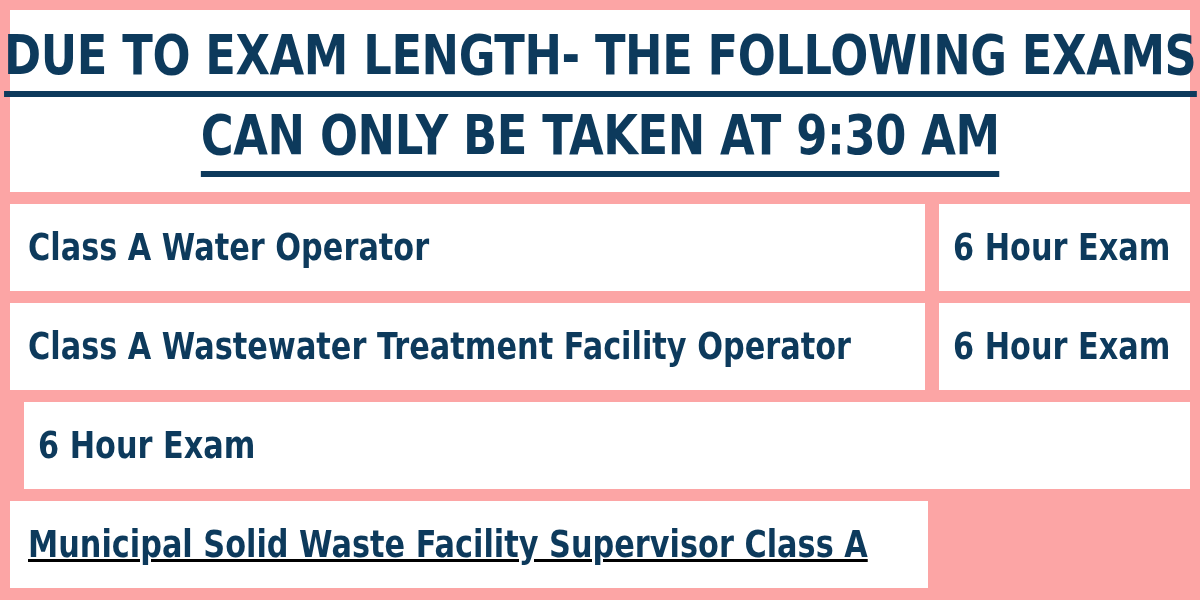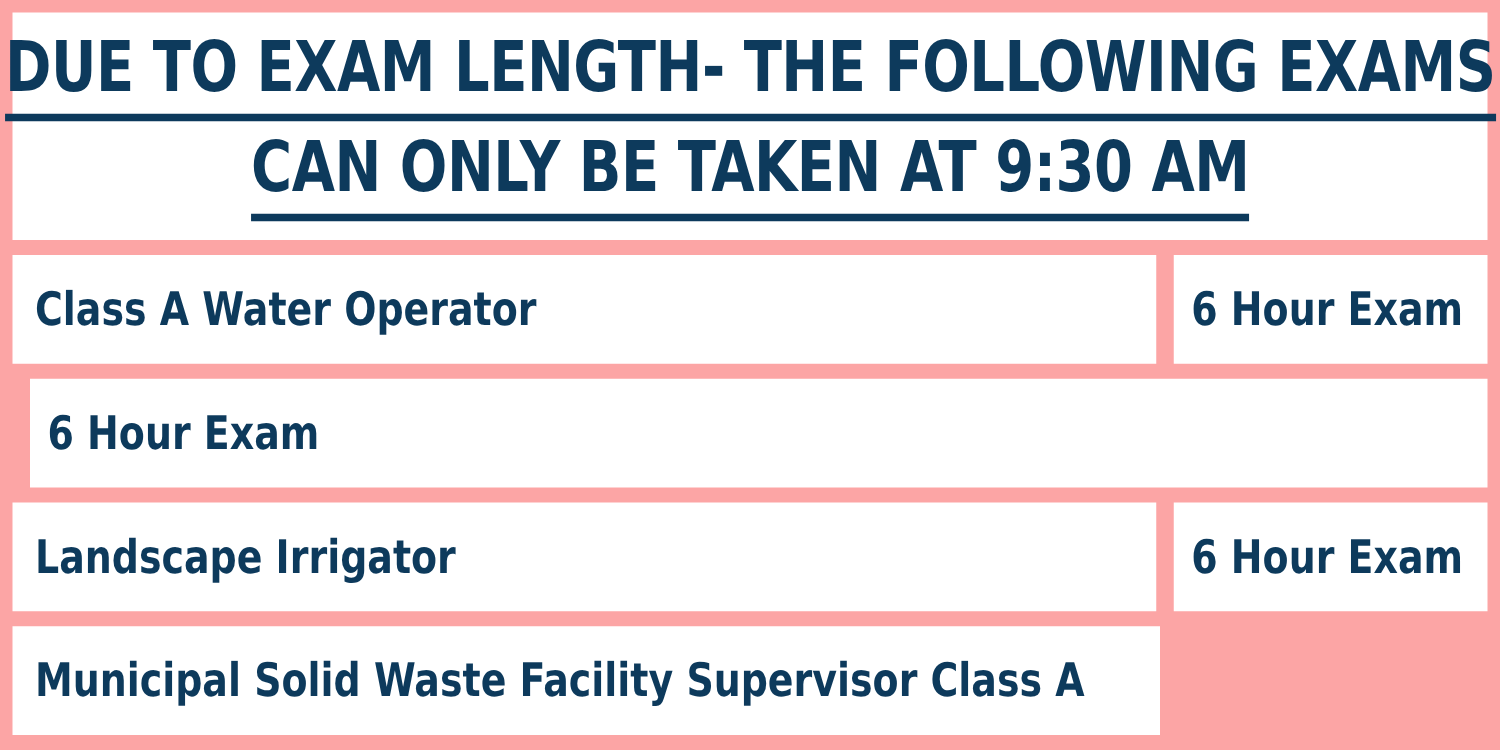--- a/index.html
+++ b/index.html
@@ -62,21 +62,21 @@
     padding-top: 12px;
   }
 
   .exam-row {
     display: flex;
     flex: 1;
     margin-bottom: 12px;
     min-height: 0;
   }
 
-  .exam-row:last-child { margin-bottom: 12px; }
+  .exam-row:last-child { margin-bottom: 12px; text-decoration: underline; }
 
   .cell {
     background: #ffffff;
     display: flex;
     align-items: center;
     height: 100%;
     overflow: hidden;
   }
 
   .cell-name {
@@ -122,29 +122,29 @@
     <div class="exam-row">
       <div class="cell cell-name">
         <span class="cell-text">Class A Water Operator</span>
       </div>
       <div class="cell cell-duration">
         <span class="cell-text">6 Hour Exam</span>
       </div>
     </div>
 
     <div class="exam-row">
+      <div class="cell cell-name">
+        <span class="cell-text">Class A Wastewater Treatment Facility Operator</span>
+      </div>
       <div class="cell cell-duration">
         <span class="cell-text">6 Hour Exam</span>
       </div>
     </div>
 
     <div class="exam-row">
-      <div class="cell cell-name">
-        <span class="cell-text">Landscape Irrigator</span>
-      </div>
       <div class="cell cell-duration">
         <span class="cell-text">6 Hour Exam</span>
       </div>
     </div>
 
     <div class="exam-row row-wide">
       <div class="cell cell-name">
         <span class="cell-text">Municipal Solid Waste Facility Supervisor Class A</span>
       </div>
     </div>

